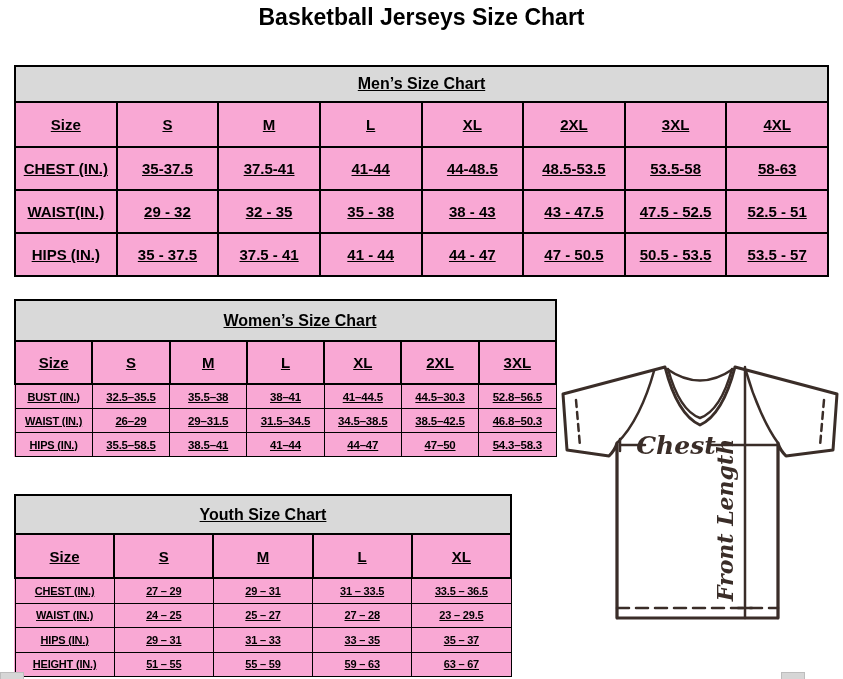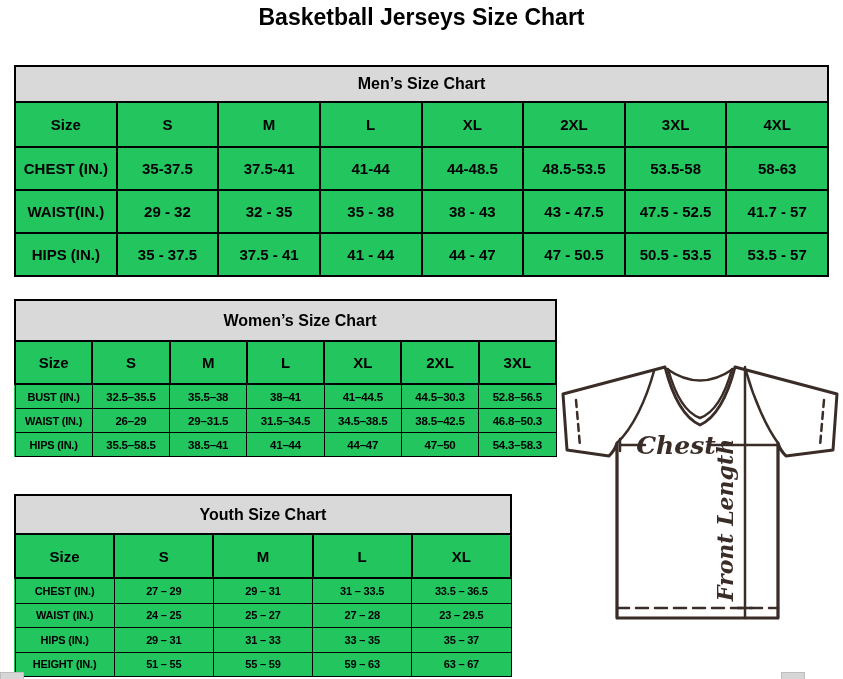--- a/index.html
+++ b/index.html
@@ -1,20 +1,20 @@
 <!DOCTYPE html>
 <html><head>
 <meta charset="utf-8">
 <style>
   html,body{margin:0;padding:0;background:#fff;}
   #page{position:relative;width:843px;height:679px;background:#ffffff;overflow:hidden;
         font-family:"Liberation Sans",sans-serif;color:#000;}
   .page-title{position:absolute;top:4px;left:0;width:843px;text-align:center;
         font-size:23px;font-weight:bold;letter-spacing:0px;}
-  table{position:absolute;border-collapse:collapse;table-layout:fixed;background:#22c55e;}
+  table{position:absolute;border-collapse:collapse;table-layout:fixed;background:#f9a8d4;text-decoration:underline;}
   th,td{text-align:center;vertical-align:middle;font-weight:bold;overflow:hidden;white-space:nowrap;}
 
   
   #mens-table{left:14px;top:65px;width:815px;}
   #mens-table th,#mens-table td{border:2px solid #000;font-size:15px;}
   #mens-table .title-cell{height:32px;background:#d9d9d9;font-size:16px;}
   #mens-table .hdr-row th{height:41px;}
   #mens-table .data-row td{height:39px;}
   #mens-table .col0{width:117px;}
 
@@ -79,21 +79,21 @@
           <td>58-63</td>
         </tr>
         <tr class="data-row">
           <td class="label-cell col0">WAIST(IN.)</td>
           <td>29 - 32</td>
           <td>32 - 35</td>
           <td>35 - 38</td>
           <td>38 - 43</td>
           <td>43 - 47.5</td>
           <td>47.5 - 52.5</td>
-          <td>41.7 - 57</td>
+          <td>52.5 - 51</td>
         </tr>
         <tr class="data-row">
           <td class="label-cell col0">HIPS (IN.)</td>
           <td>35 - 37.5</td>
           <td>37.5 - 41</td>
           <td>41 - 44</td>
           <td>44 - 47</td>
           <td>47 - 50.5</td>
           <td>50.5 - 53.5</td>
           <td>53.5 - 57</td>

